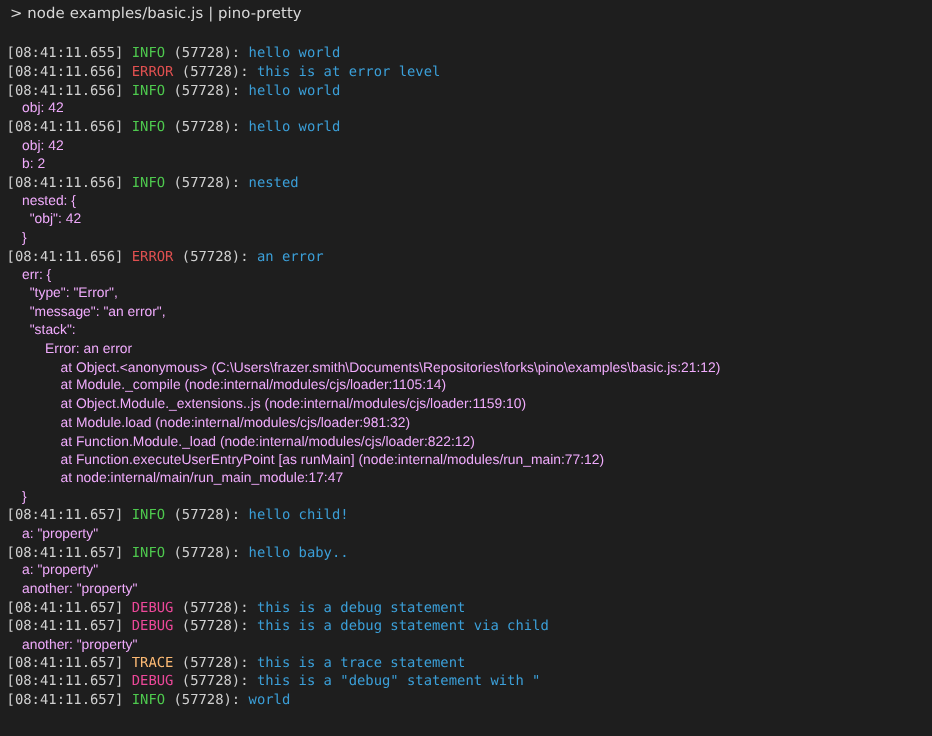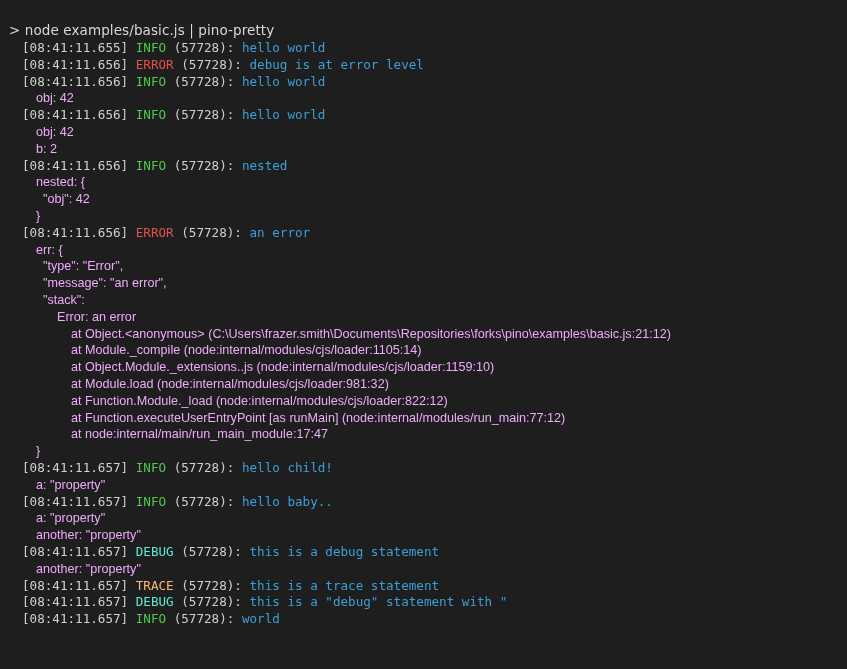--- a/index.html
+++ b/index.html
@@ -29,37 +29,36 @@
   .prompt-line {
     position: absolute;
     left: 9px;
     top: 4px;
     font-family: "DejaVu Sans", sans-serif;
     font-size: 13.5px;
     line-height: 17px;
     color: #d8d8d8;
     white-space: pre;
     letter-spacing: 0.1px;
-    margin-top: 18px;
   }
   .prompt-sigil { color: #d8d8d8; }
 
   
   #log {
     position: absolute;
     left: 0;
     top: 40px;
     width: 847px;
   }
 
   .line {
     height: 16.8px;
     line-height: 16.8px;
     white-space: pre;
-    padding-left: 22px;
+    padding-left: 6px;
     box-sizing: border-box;
   }
 
   
   .line.log {
     font-family: "DejaVu Sans Mono", monospace;
     font-size: 12.6px;
   }
   
   .line.obj {
@@ -67,33 +66,33 @@
     font-size: 12.6px;
     color: #f0abfc;
   }
 
   .ts   { color: #d0d0d0; }
   .pid  { color: #d0d0d0; }
   .msg  { color: #3b9fd8; }
 
   .lvl-info  { color: #4ec94e; }
   .lvl-error { color: #e05050; }
-  .lvl-debug { color: #5eead4; }
+  .lvl-debug { color: #ec4899; }
   .lvl-trace { color: #fdba74; }
 </style>
 </head>
 <body>
 
 <div id="terminal">
 
   <div class="prompt-line"><span class="prompt-sigil">&gt;</span><span> </span><span>node examples/basic.js | pino-pretty</span></div>
 
   <div id="log">
       <div class="line log"><span class="ts">[08:41:11.655]</span> <span class="lvl-info">INFO</span> <span class="pid">(57728):</span> <span class="msg">hello world</span></div>
-      <div class="line log"><span class="ts">[08:41:11.656]</span> <span class="lvl-error">ERROR</span> <span class="pid">(57728):</span> <span class="msg">debug is at error level</span></div>
+      <div class="line log"><span class="ts">[08:41:11.656]</span> <span class="lvl-error">ERROR</span> <span class="pid">(57728):</span> <span class="msg">this is at error level</span></div>
       <div class="line log"><span class="ts">[08:41:11.656]</span> <span class="lvl-info">INFO</span> <span class="pid">(57728):</span> <span class="msg">hello world</span></div>
       <div class="line obj">    obj: 42</div>
       <div class="line log"><span class="ts">[08:41:11.656]</span> <span class="lvl-info">INFO</span> <span class="pid">(57728):</span> <span class="msg">hello world</span></div>
       <div class="line obj">    obj: 42</div>
       <div class="line obj">    b: 2</div>
       <div class="line log"><span class="ts">[08:41:11.656]</span> <span class="lvl-info">INFO</span> <span class="pid">(57728):</span> <span class="msg">nested</span></div>
       <div class="line obj">    nested: {</div>
       <div class="line obj">      "obj": 42</div>
       <div class="line obj">    }</div>
       <div class="line log"><span class="ts">[08:41:11.656]</span> <span class="lvl-error">ERROR</span> <span class="pid">(57728):</span> <span class="msg">an error</span></div>
@@ -109,19 +108,20 @@
       <div class="line obj">              at Function.Module._load (node:internal/modules/cjs/loader:822:12)</div>
       <div class="line obj">              at Function.executeUserEntryPoint [as runMain] (node:internal/modules/run_main:77:12)</div>
       <div class="line obj">              at node:internal/main/run_main_module:17:47</div>
       <div class="line obj">    }</div>
       <div class="line log"><span class="ts">[08:41:11.657]</span> <span class="lvl-info">INFO</span> <span class="pid">(57728):</span> <span class="msg">hello child!</span></div>
       <div class="line obj">    a: "property"</div>
       <div class="line log"><span class="ts">[08:41:11.657]</span> <span class="lvl-info">INFO</span> <span class="pid">(57728):</span> <span class="msg">hello baby..</span></div>
       <div class="line obj">    a: "property"</div>
       <div class="line obj">    another: "property"</div>
       <div class="line log"><span class="ts">[08:41:11.657]</span> <span class="lvl-debug">DEBUG</span> <span class="pid">(57728):</span> <span class="msg">this is a debug statement</span></div>
+      <div class="line log"><span class="ts">[08:41:11.657]</span> <span class="lvl-debug">DEBUG</span> <span class="pid">(57728):</span> <span class="msg">this is a debug statement via child</span></div>
       <div class="line obj">    another: "property"</div>
       <div class="line log"><span class="ts">[08:41:11.657]</span> <span class="lvl-trace">TRACE</span> <span class="pid">(57728):</span> <span class="msg">this is a trace statement</span></div>
       <div class="line log"><span class="ts">[08:41:11.657]</span> <span class="lvl-debug">DEBUG</span> <span class="pid">(57728):</span> <span class="msg">this is a "debug" statement with "</span></div>
       <div class="line log"><span class="ts">[08:41:11.657]</span> <span class="lvl-info">INFO</span> <span class="pid">(57728):</span> <span class="msg">world</span></div>
     </div>
 
 </div>
 
 </body></html>

